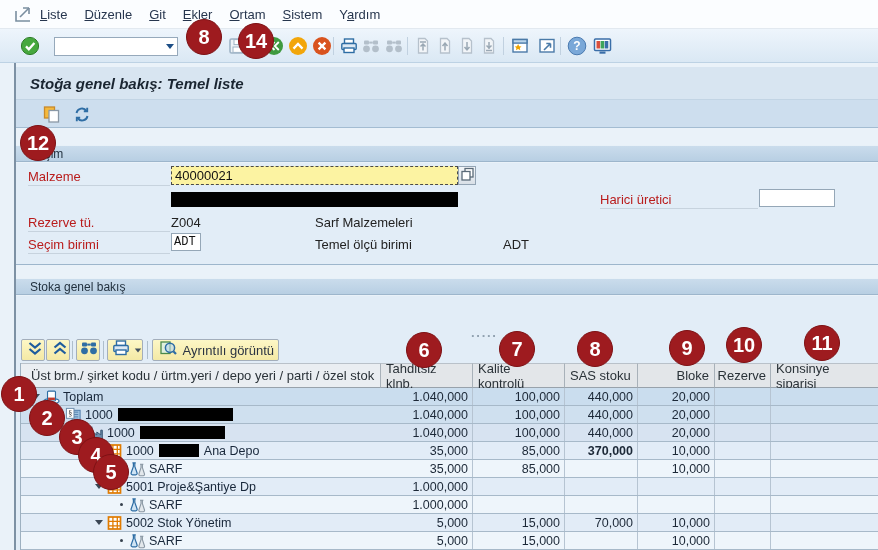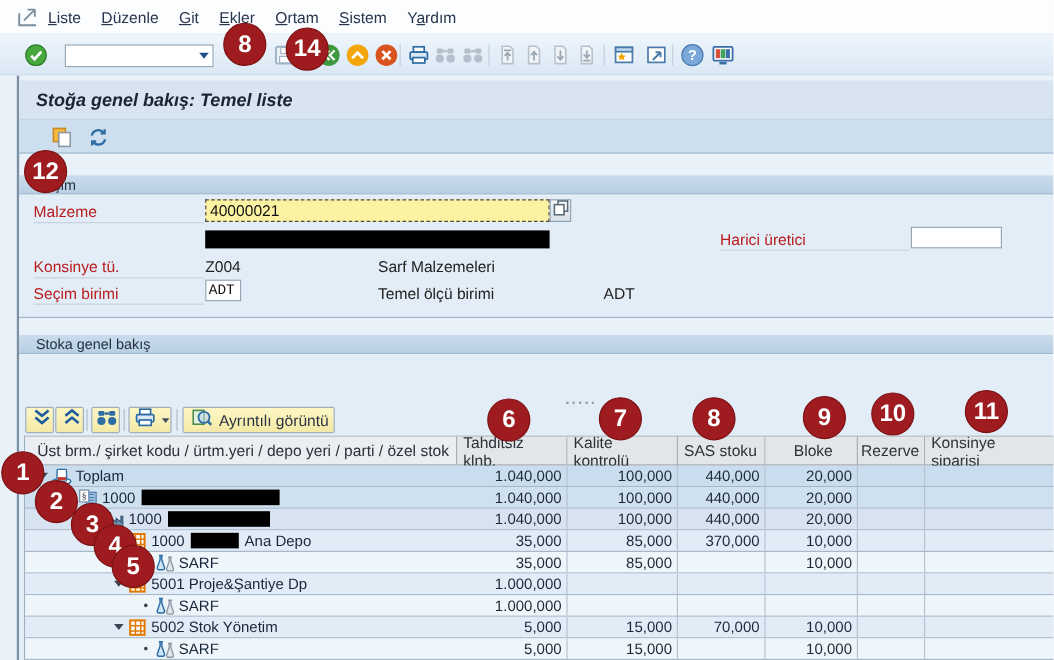--- a/index.html
+++ b/index.html
@@ -288,21 +288,21 @@
           <rect x="5" y="2.5" width="8" height="8.5" fill="#fff" stroke="#5a6a78" stroke-width="1.3"></rect>
           <rect x="2" y="5.5" width="8" height="8.5" fill="#fff" stroke="#5a6a78" stroke-width="1.3"></rect>
         </svg></span>
     </div>
   <div class="redact" style="left:171px;top:192px;width:287px;height:15px;"></div>
 
   <div class="flabel" style="left:600px;top:192px;">Harici üretici</div>
   <div class="fline" style="left:600px;top:208px;width:158px;"></div>
   <div class="ffield" style="left:759px;top:189px;width:76px;height:18px;"></div>
 
-  <div class="flabel" style="left:28px;top:215px;">Konsinye tü.</div>
+  <div class="flabel" style="left:28px;top:215px;">Rezerve tü.</div>
   <div class="fline" style="left:28px;top:231px;width:142px;"></div>
   <div class="fvalue" style="left:171px;top:215px;">Z004</div>
   <div class="fvalue" style="left:315px;top:215px;">Sarf Malzemeleri</div>
 
   <div class="flabel" style="left:28px;top:237px;">Seçim birimi</div>
   <div class="fline" style="left:28px;top:253px;width:142px;"></div>
   <div class="ffield" style="left:171px;top:233px;width:30px;height:18px;">ADT</div>
   <div class="fvalue" style="left:315px;top:237px;">Temel ölçü birimi</div>
   <div class="fvalue" style="left:503px;top:237px;">ADT</div>
 
@@ -352,21 +352,21 @@
         <span class="lbl">Ayrıntılı görüntü</span>
       </div>
     </div>
   <div id="dots">·····</div>
 
   <div id="table">
       <div class="th" style="left: 360px; width: 92px; justify-content: flex-start; padding-left: 5px; padding-right: 5px;">Tahditsiz klnb.</div>
       <div class="th first" style="left: 0px; width: 360px; padding-left: 10px;">Üst brm./ şirket kodu / ürtm.yeri / depo yeri / parti / özel stok</div>
       <div class="th" style="left: 452px; width: 92px; justify-content: flex-start; padding-left: 5px; padding-right: 5px;">Kalite kontrolü</div>
       <div class="th" style="left: 544px; width: 73px; justify-content: flex-start; padding-left: 5px; padding-right: 5px;">SAS stoku</div>
-      <div class="th" style="left: 617px; width: 77px; justify-content: flex-end; padding-left: 5px; padding-right: 20px;">Bloke</div>
+      <div class="th" style="left: 617px; width: 77px; justify-content: flex-end; padding-left: 5px; padding-right: 5px;">Bloke</div>
       <div class="th" style="left: 694px; width: 56px; justify-content: flex-end; padding-left: 5px; padding-right: 4px;">Rezerve</div>
       <div class="th" style="left: 750px; width: 108px; justify-content: flex-end; padding-left: 5px; padding-right: 5px;">Konsinye siparişi</div>
       <div class="trow" style="top: 25px; background: rgb(202, 221, 238);">
         <div class="tcell" style="left: 360px; width: 92px;">1.040,000</div>
         <div class="tcell" style="left: 452px; width: 92px;">100,000</div>
         <div class="tcell" style="left: 544px; width: 73px;">440,000</div>
         <div class="tcell" style="left: 617px; width: 77px;">20,000</div>
         <div class="tcell" style="left: 694px; width: 56px;"></div>
         <div class="tcell" style="left: 750px; width: 108px;"></div>
         <div class="treecell" style="margin-left: 11px;">
@@ -411,21 +411,21 @@
               <rect x="2.8" y="1.8" width="2.4" height="5.5" fill="#6f8fae" stroke="#31506e"></rect>
               <path d="M2 14.5 V7 l4.2 3 V7 l4.2 3 V7 l4.2 3 V5 h1.6 v9.5 z" fill="#6f8fae" stroke="#31506e"></path>
             </svg></span>
           <span class="txt">1000</span>
           <span class="rblack" style="width: 85px;"></span>
         </div>
       </div>
       <div class="trow" style="top: 79px; background: rgb(226, 236, 247);">
         <div class="tcell" style="left: 360px; width: 92px;">35,000</div>
         <div class="tcell" style="left: 452px; width: 92px;">85,000</div>
-        <div class="tcell" style="left: 544px; width: 73px;">370,000</div>
+        <div class="tcell" style="left: 544px; width: 73px; font-weight: bold;">370,000</div>
         <div class="tcell" style="left: 617px; width: 77px;">10,000</div>
         <div class="tcell" style="left: 694px; width: 56px;"></div>
         <div class="tcell" style="left: 750px; width: 108px;"></div>
         <div class="treecell" style="margin-left: 74px;">
           <div class="exp"></div>
           <span class="ticon"><svg width="17" height="16" viewBox="0 0 16 16">
               <rect x="2" y="2" width="12" height="12" fill="#fff" stroke="#e07b00" stroke-width="1.7"></rect>
               <path d="M2 6.4 h12 M2 10.8 h12 M6.4 2 v12 M10.8 2 v12" stroke="#e07b00" stroke-width="1.3"></path>
             </svg></span>
           <span class="txt">1000</span>

